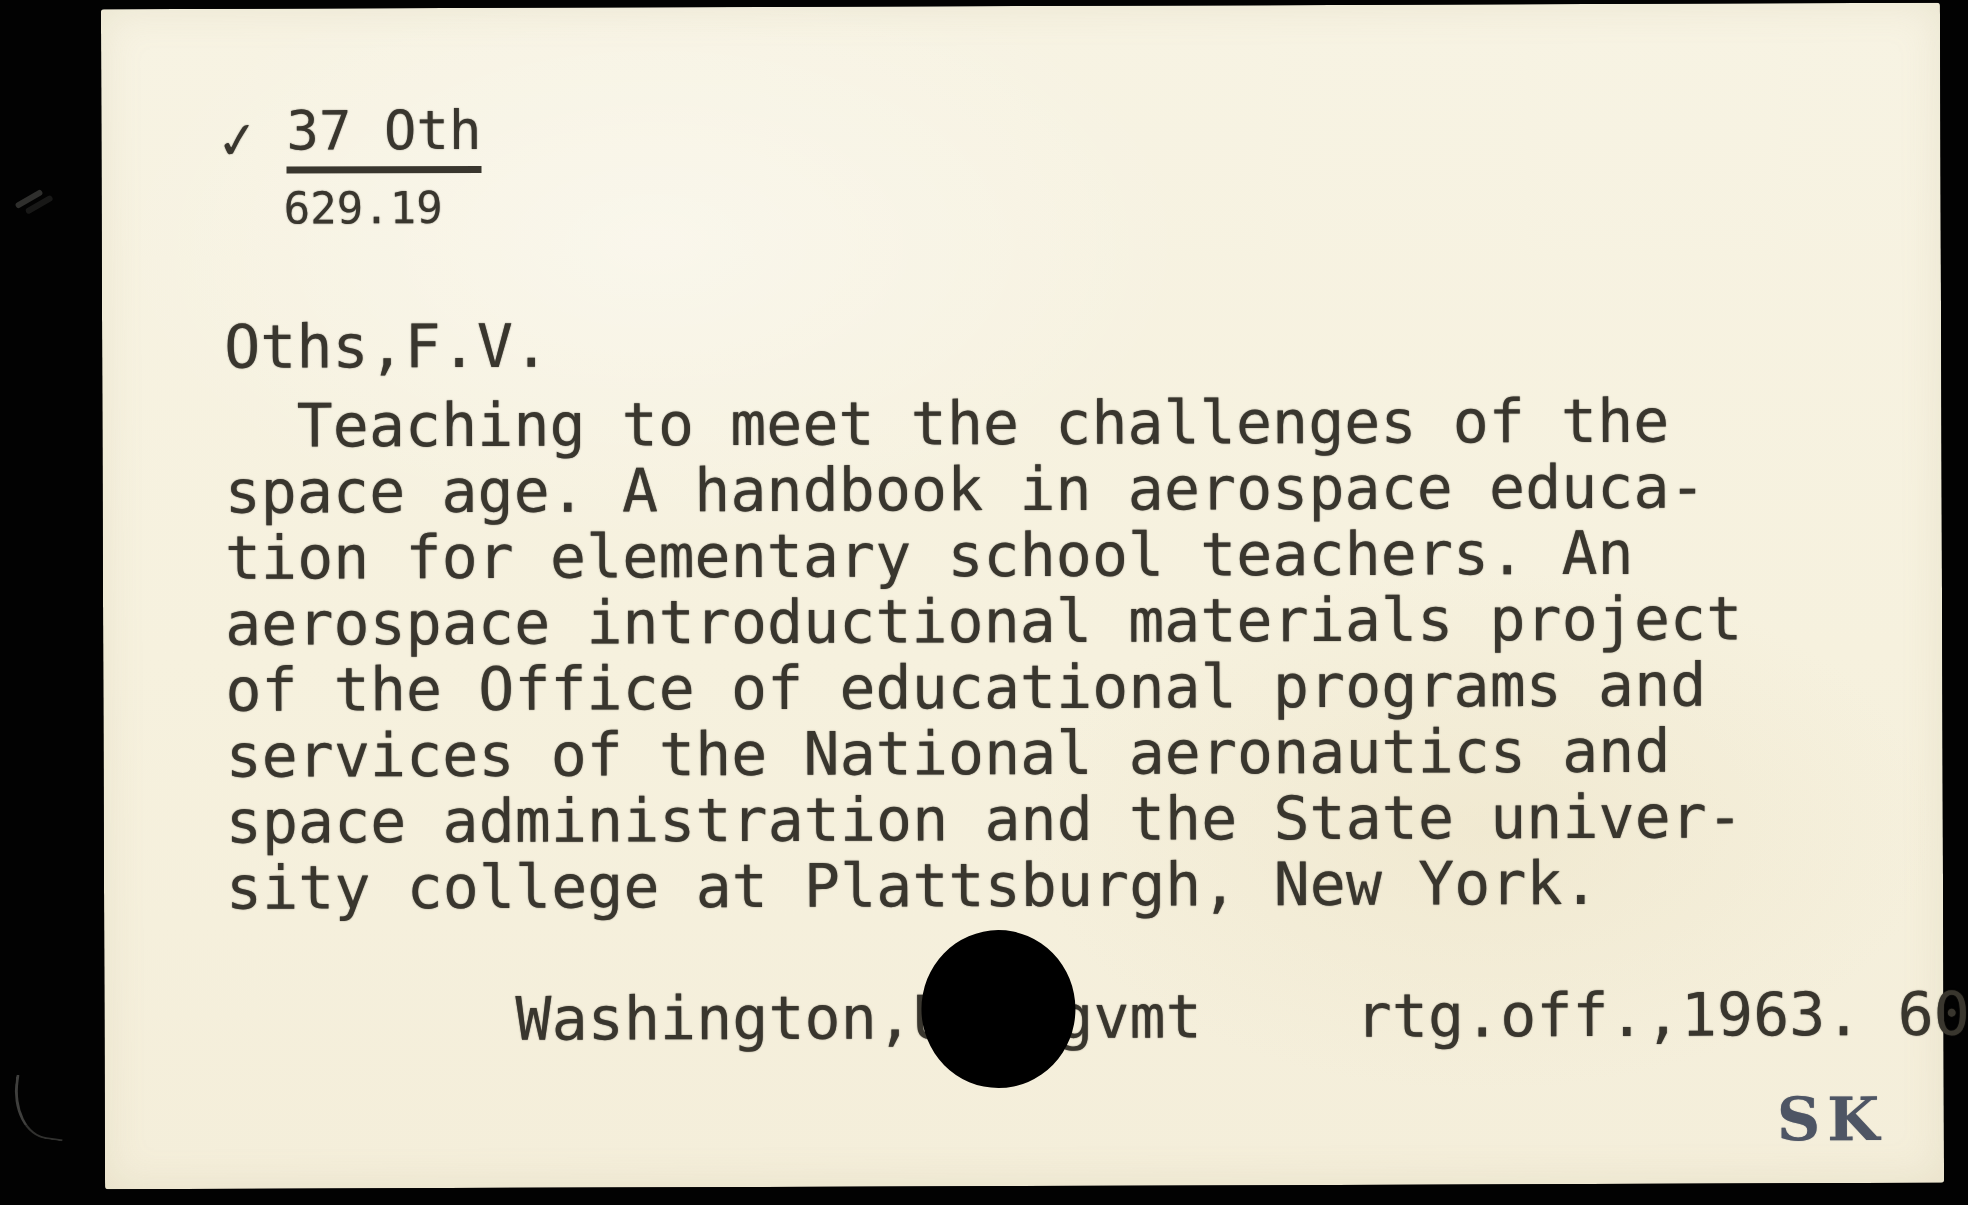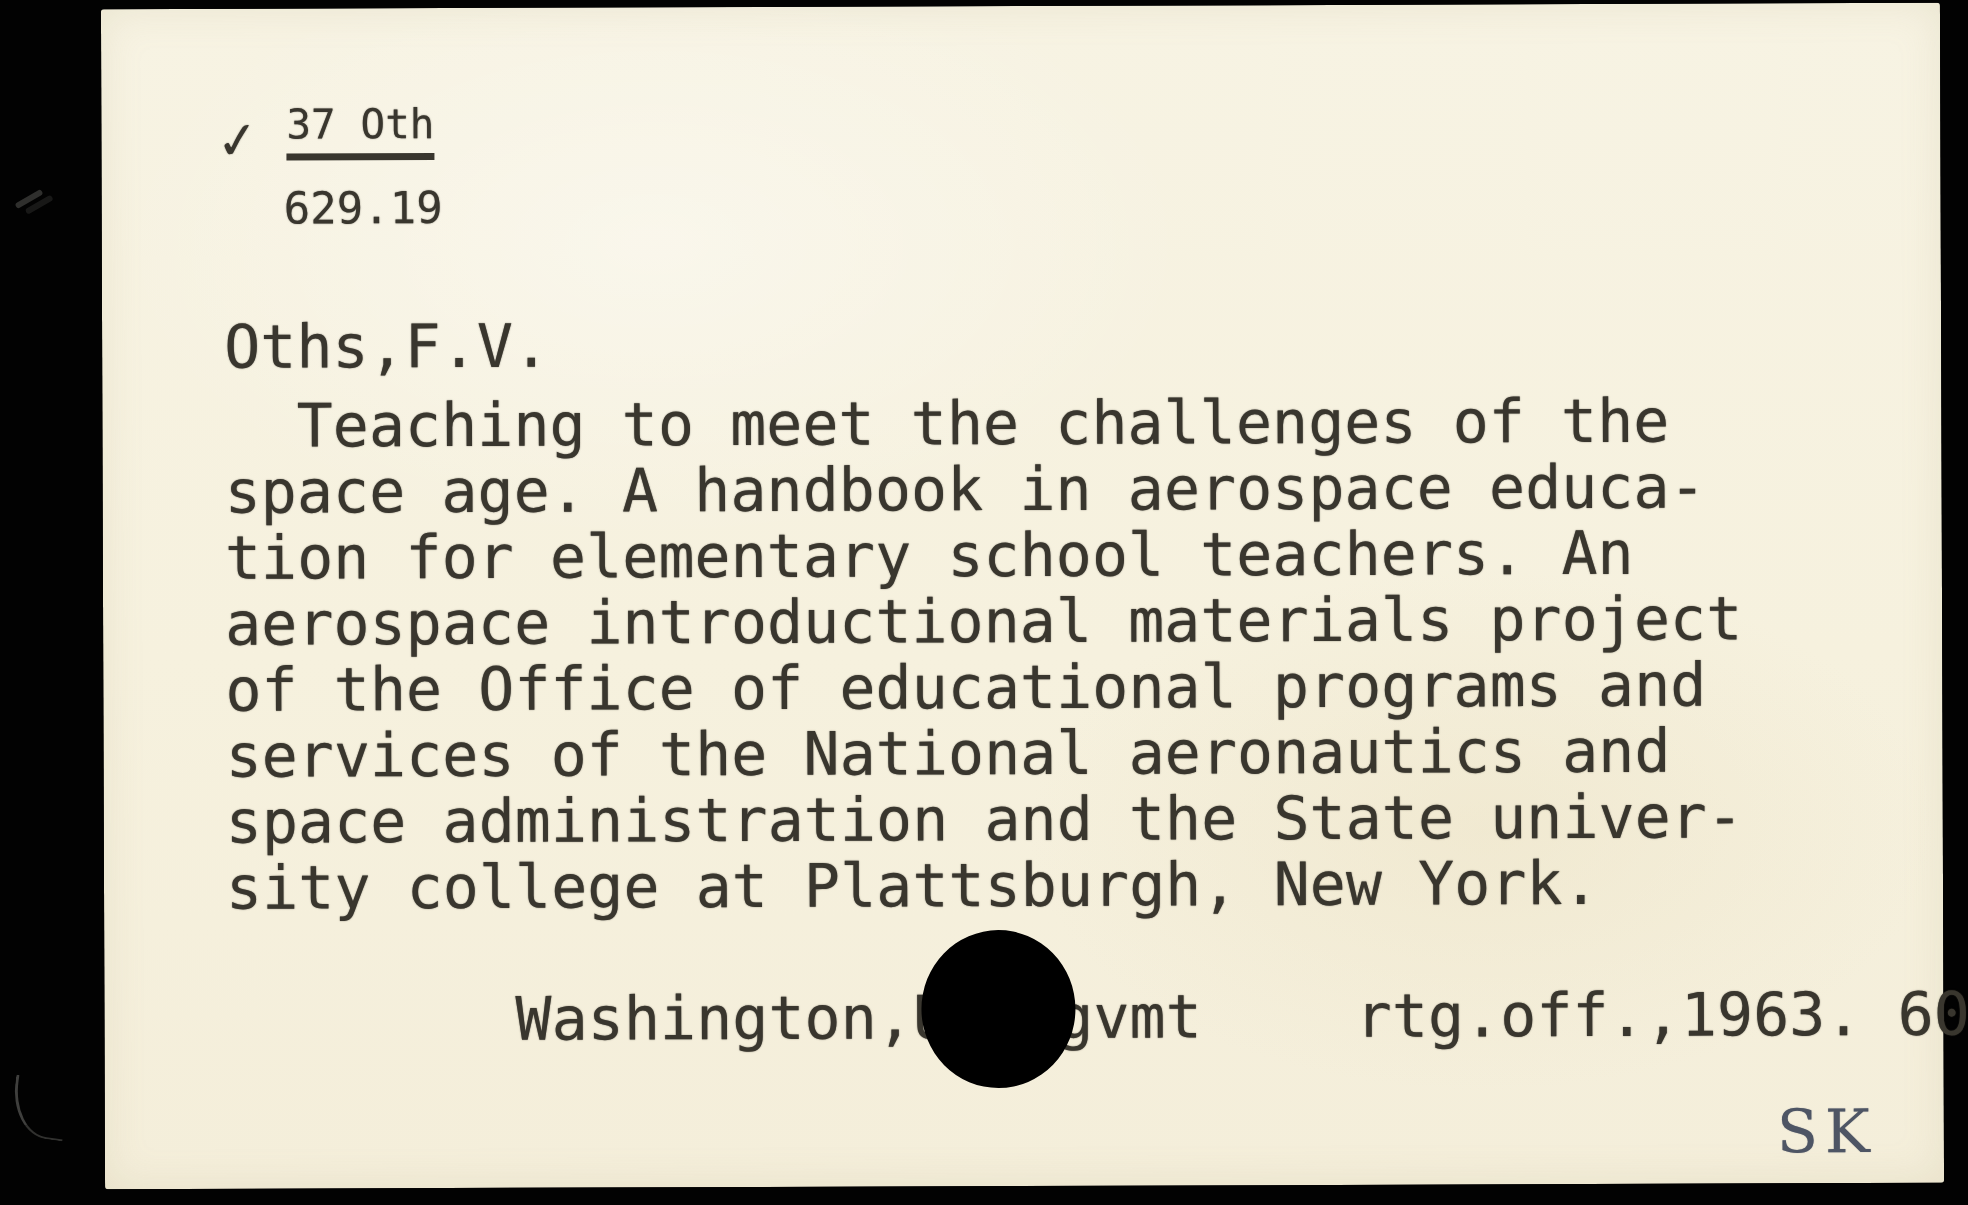--- a/index.html
+++ b/index.html
@@ -39,21 +39,21 @@
     left: 118px;
     top: 96px;
     font-size: 58px;
     font-weight: bold;
     transform: rotate(-6deg);
   }
   .call {
     position: absolute;
     left: 185px;
     top: 96px;
-    font-size: 41px;
+    font-size: 54px;
     line-height: 1;
     letter-spacing: 0px;
     padding-bottom: 8px;
     border-bottom: 7px solid #39362e;
     white-space: pre;
   }
   .dewey {
     position: absolute;
     left: 182px;
     top: 178px;
@@ -82,27 +82,26 @@
   .hole-gap {
     display: inline-block;
     width: 154px;
     height: 1px;
   }
   .stamp {
     position: absolute;
     left: 1672px;
     top: 1086px;
     font-family: "DejaVu Serif", serif;
-    font-weight: normal;
+    font-weight: bold;
     font-size: 60px;
     line-height: 1;
     letter-spacing: 7px;
     color: #4e5564;
     text-shadow: 0 0 1px rgba(78,85,100,0.6);
-    margin-top: 12px;
   }
   .hole {
     position: absolute;
     left: 817px;
     top: 924px;
     width: 154px;
     height: 158px;
     background: radial-gradient(circle at 50% 50%, #000 0%, #000 78%, #0a0a0a 100%);
     border-radius: 50%;
   }

